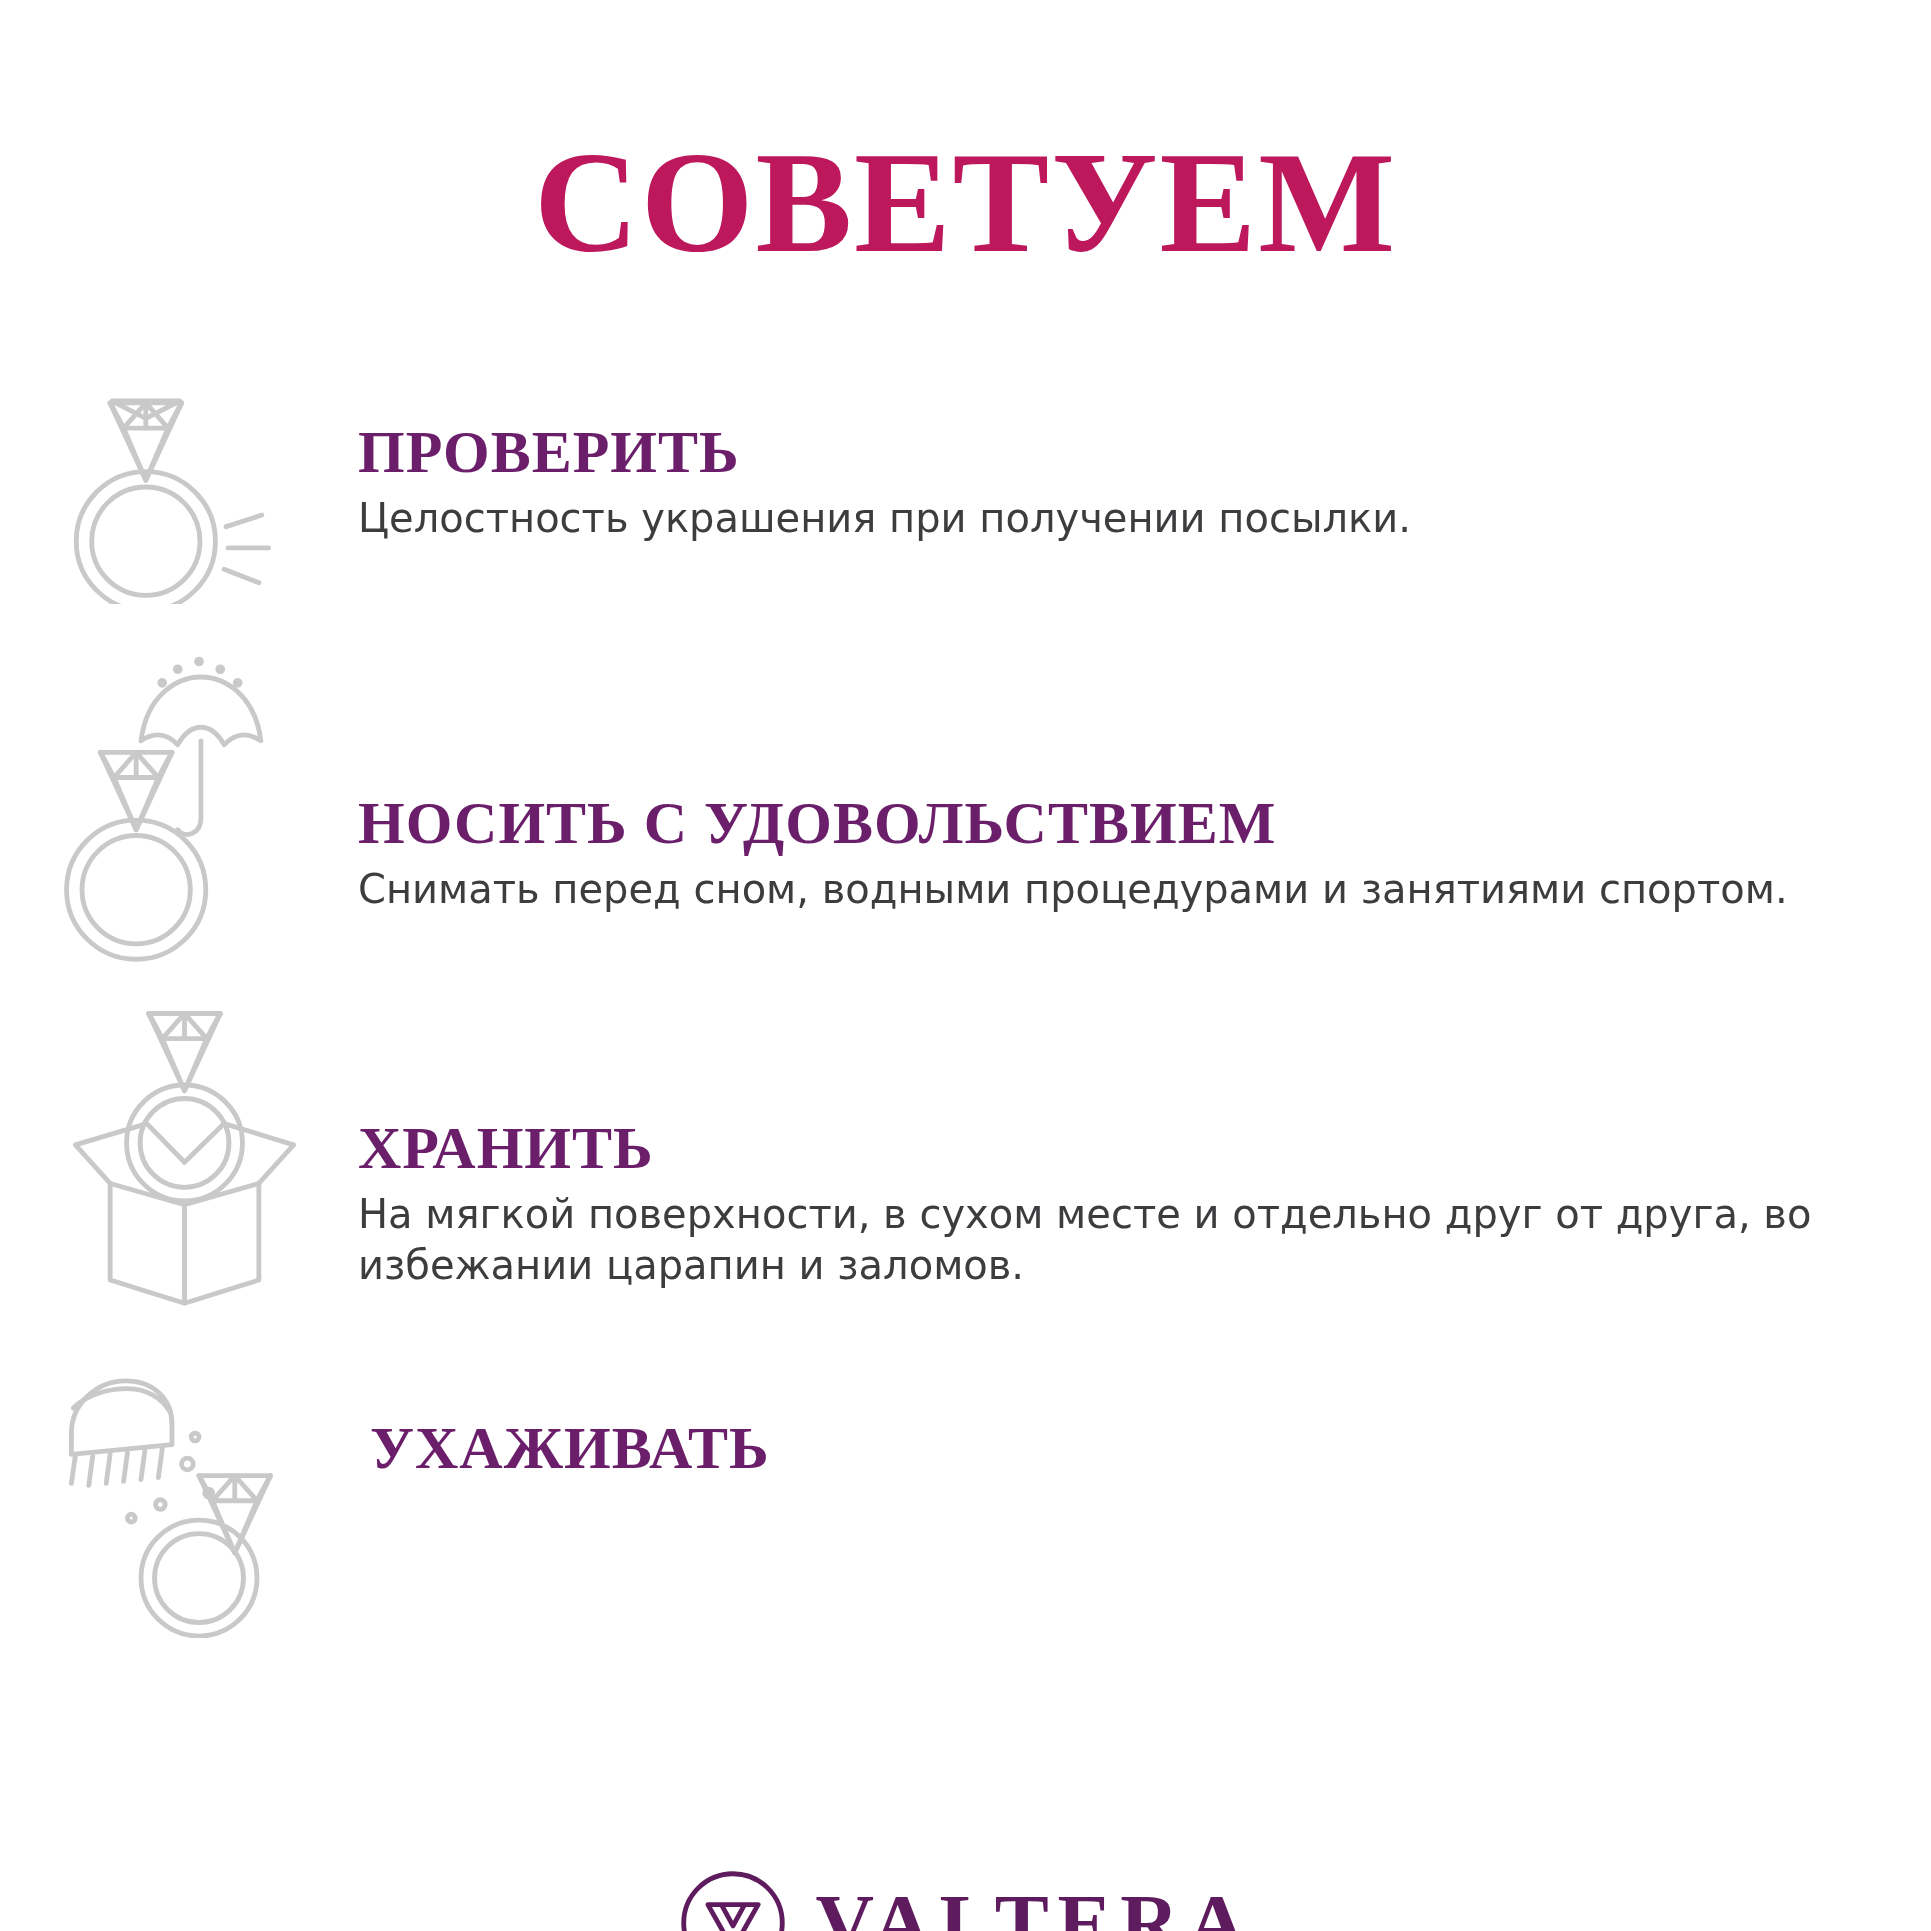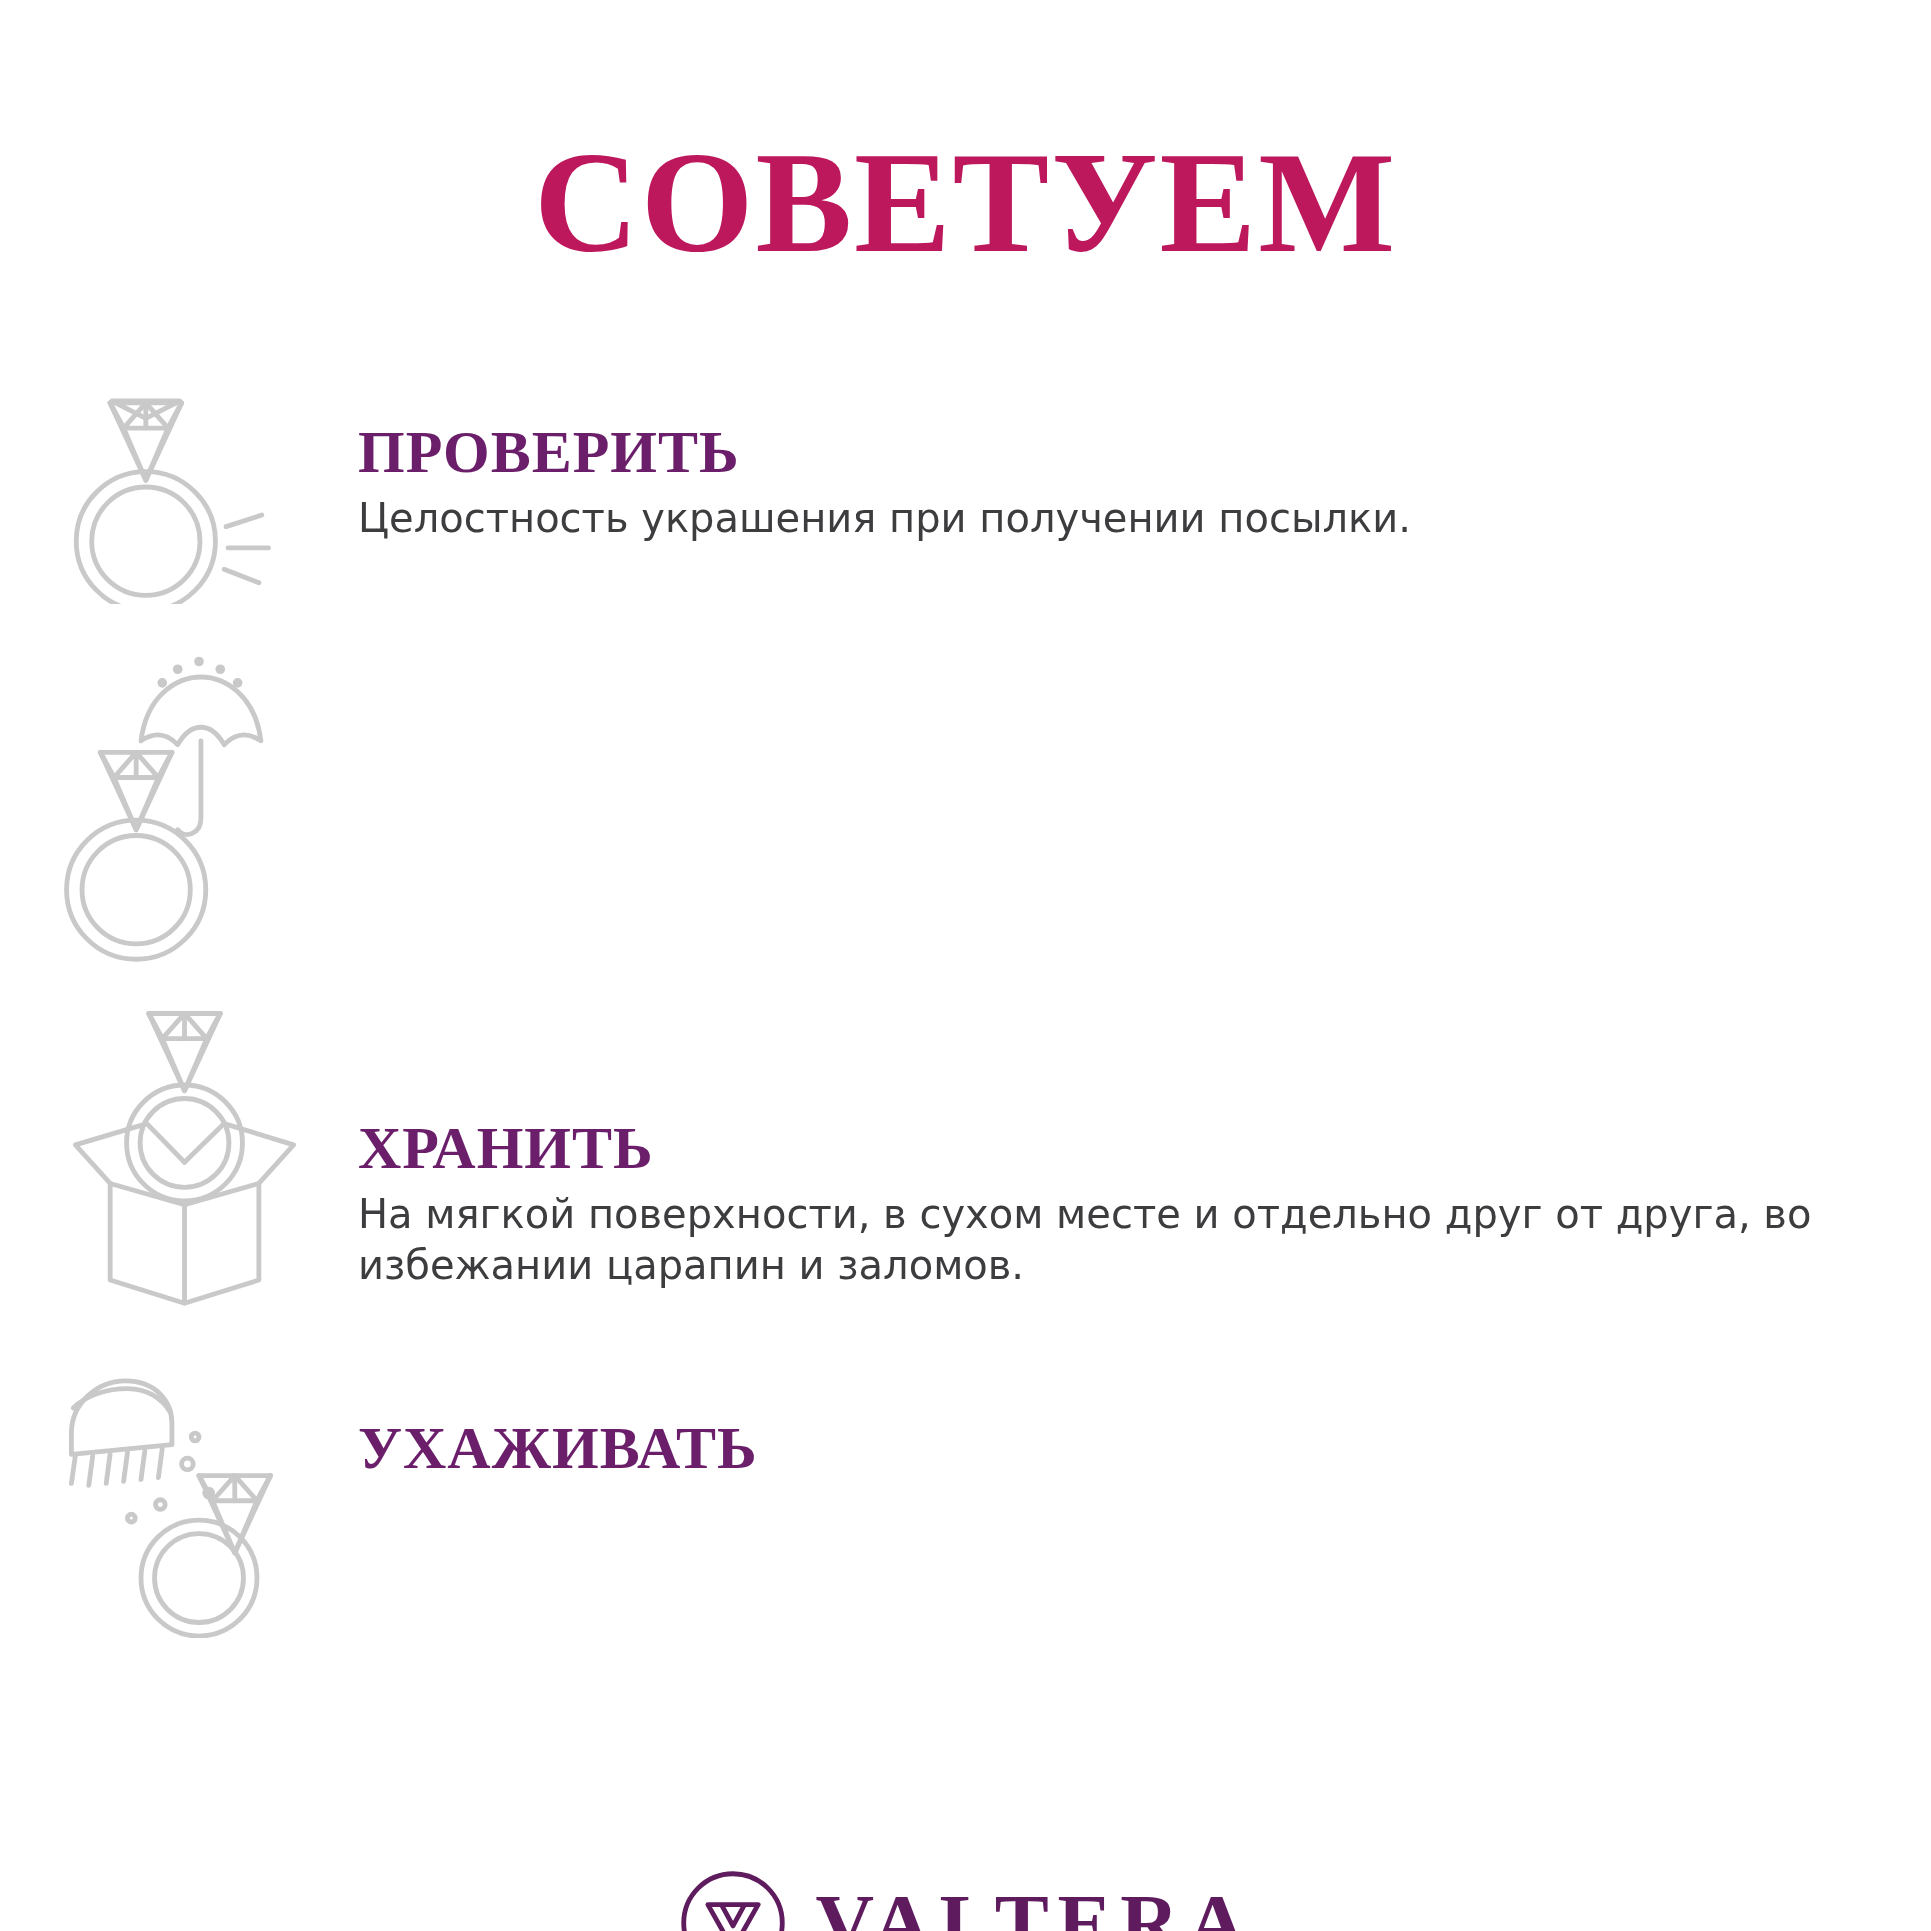--- a/index.html
+++ b/index.html
@@ -72,21 +72,21 @@
     letter-spacing: 0px;
   }
 
   
   .tip-1 { margin-top: 9.7px; }
   .tip-1 .tip-body { padding-top: 48px; }
   .tip-2 { margin-top: 44px; }
   .tip-2 .tip-body { padding-top: 143px; }
   .tip-3 { margin-top: 33px; }
   .tip-3 .tip-body { padding-top: 116px; }
-  .tip-4 { margin-top: 39px; }
+  .tip-4 { margin-top: 39px; gap: 12px; }
   .tip-4 .tip-body { padding-top: 68px; }
 
   .icon-svg { display: block; }
 
   
   .footer {
     position: absolute;
     left: 0;
     right: 0;
     bottom: 48px;
@@ -153,20 +153,24 @@
           <path d="M152 96 L152 176 C152 192 136 198 128 188"></path>
 
           <path d="M48 108 L122 108 L85 188 Z"></path>
           <path d="M48 108 L62 134 L108 134 L122 108"></path>
           <path d="M62 134 L85 188 L108 134"></path>
           <path d="M48 108 L62 134 M85 108 L62 134 M85 108 L108 134 M122 108 L108 134 M85 108 L85 134"></path>
 
           <circle cx="85" cy="250" r="72"></circle>
           <circle cx="85" cy="250" r="56"></circle>
         </svg>
+      </div>
+      <div class="tip-body">
+        <h2 class="tip-heading">НОСИТЬ С УДОВОЛЬСТВИЕМ</h2>
+        <p class="tip-text">Снимать перед сном, водными процедурами и занятиями спортом.</p>
       </div>
     </div>
 
     <div class="tip tip-3">
       <div class="tip-icon">
         <svg class="icon-svg" width="290" height="309" viewBox="0 0 300 320" fill="none" stroke="#c9c9c9" stroke-width="5" stroke-linecap="round" stroke-linejoin="round">
 
           <path d="M98 14 L172 14 L135 94 Z"></path>
           <path d="M98 14 L112 40 L158 40 L172 14"></path>
           <path d="M112 40 L135 94 L158 40"></path>

